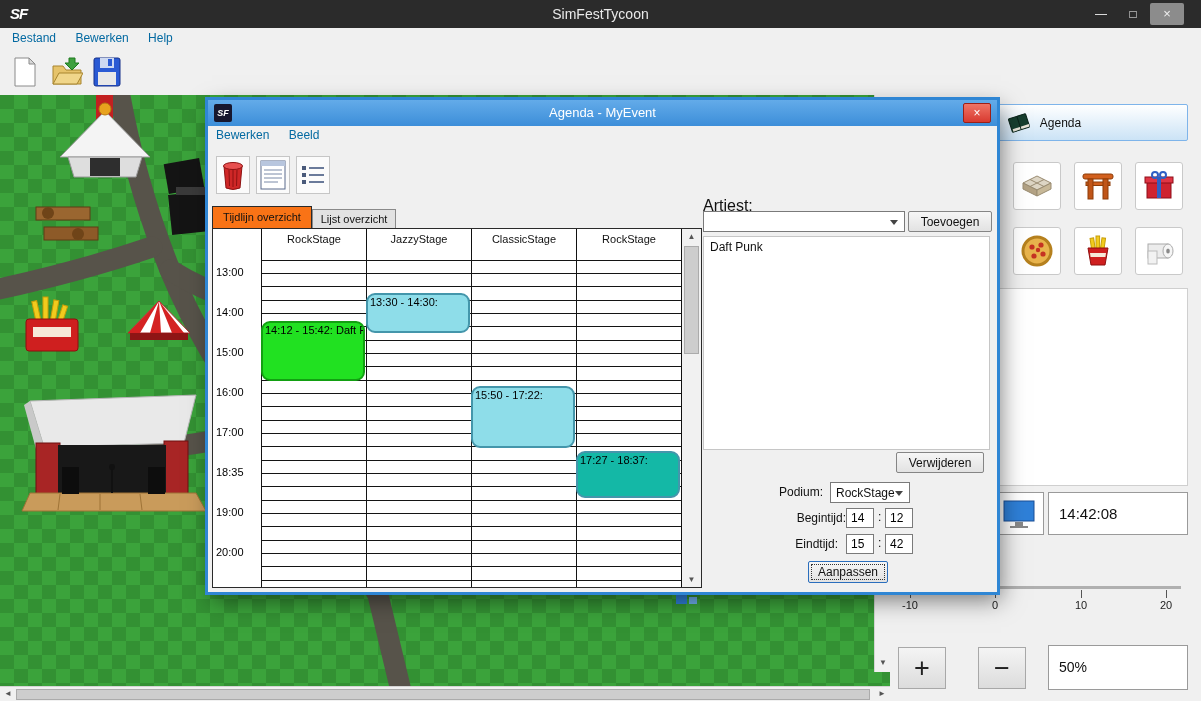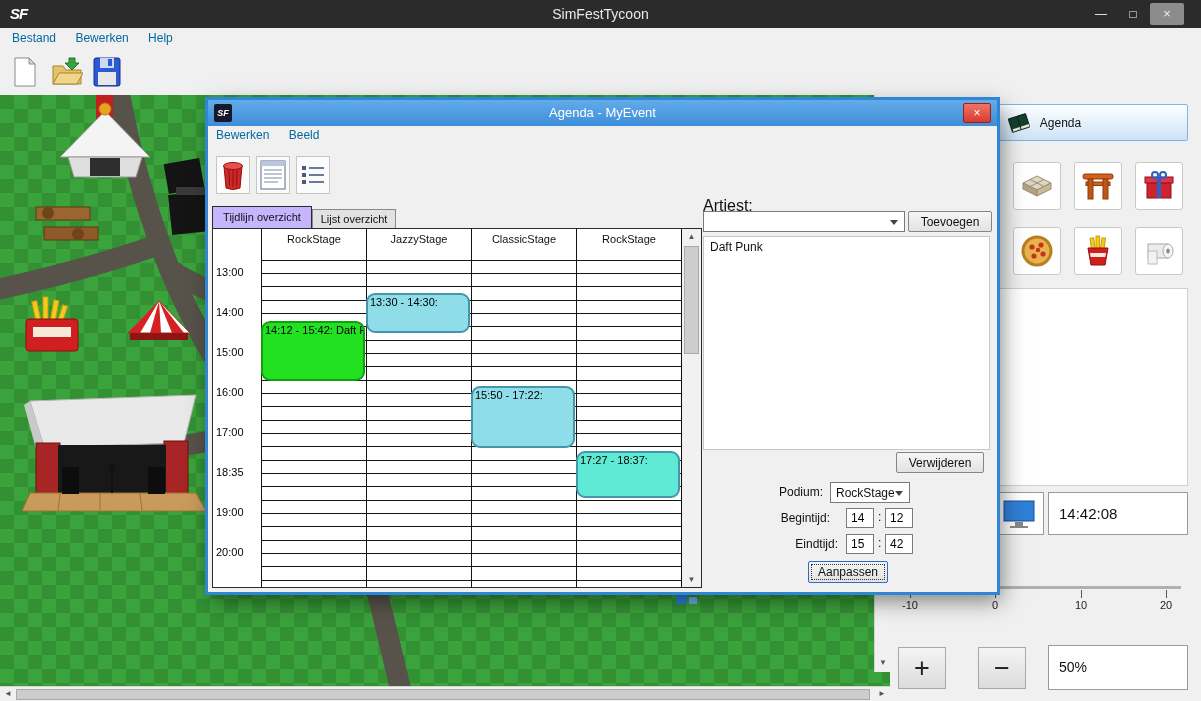--- a/index.html
+++ b/index.html
@@ -31,21 +31,21 @@
   .scroll-arrow{color:#555;font-size:8px;text-align:center}
   
   .dialog{background:#f0f0f0;box-shadow:0 0 0 3px #2f86d4,4px 8px 22px rgba(0,0,0,.5);z-index:20}
   .dlg-titlebar{background:linear-gradient(#63abe9,#3c8ed9)}
   .dlg-title{color:#fff;font-size:13px;text-align:center;line-height:26px}
   .dlg-logo{background:#17172e;color:#fff;font-size:9px;font-weight:bold;font-style:italic;
             text-align:center;line-height:18px;border-radius:2px}
   .dlg-close{background:linear-gradient(#ef7465,#d83a30);border:1px solid #9c1f16;border-radius:2px;
              color:#fff;text-align:center;line-height:18px;font-size:12px}
   .dlg-toolbtn{background:#fbfbfb;border:1px solid #c6c6c6;display:flex;align-items:center;justify-content:center}
-  .tab-active{background:#c4b5fd;border:1px solid #2a2a2a;border-bottom:none;font-size:11px;text-align:center;padding-top:4px;z-index:2}
+  .tab-active{background:#f97316;border:1px solid #2a2a2a;border-bottom:none;font-size:11px;text-align:center;padding-top:4px;z-index:2}
   .tab-inactive{background:#e2e2e2;border:1px solid #8a8a8a;border-bottom:none;font-size:11px;text-align:center;padding-top:3px}
   
   .sched{background:#fff;border:1px solid #2a2a2a}
   .hcell{position:absolute;top:0;height:22px;width:105px;border-left:1px solid #111;text-align:center;line-height:21px;font-size:11px;background:#fff}
   .tlabel{position:absolute;left:3px;width:44px;font-size:11px;color:#000}
   .hline{position:absolute;left:0;width:420px;height:1px;background:#141414;z-index:0}
   .vline{position:absolute;top:0;width:1px;height:336px;background:#141414;z-index:1}
   .event{position:absolute;border:2px solid;border-radius:9px;font-size:11px;line-height:13px;
          padding:1px 2px;overflow:hidden;white-space:nowrap;z-index:2;color:#000}
   
@@ -379,21 +379,21 @@
           <div class="hline" style="top: 248.66px;"></div>
           <div class="hline" style="top: 262px;"></div>
           <div class="hline" style="top: 275.33px;"></div>
           <div class="hline" style="top: 288.66px;"></div>
           <div class="hline" style="top: 302px;"></div>
           <div class="hline" style="top: 315.33px;"></div>
           <div class="hline" style="top: 328.66px;"></div>
           <div class="event" style="top: 70px; height: 60px; left: 0px; width: 104px; background: rgb(33, 225, 33); border-color: rgb(18, 160, 18);">14:12 - 15:42: Daft Punk</div>
           <div class="event" style="top: 42px; height: 40px; left: 105px; width: 104px; background: rgb(142, 221, 233); border-color: rgb(68, 150, 171);">13:30 - 14:30:</div>
           <div class="event" style="top: 135.3px; height: 61.3px; left: 210px; width: 104px; background: rgb(142, 221, 233); border-color: rgb(68, 150, 171);">15:50 - 17:22:</div>
-          <div class="event" style="top: 200px; height: 46.7px; left: 315px; width: 104px; background: #5eead4; border-color: rgb(68, 150, 171);">17:27 - 18:37:</div>
+          <div class="event" style="top: 200px; height: 46.7px; left: 315px; width: 104px; background: #14b8a6; border-color: rgb(68, 150, 171);">17:27 - 18:37:</div>
         </div>
 
       <div class="abs scroll-track" style="left:468px;top:0;width:20px;height:358px;border-left:1px solid #111">
         <div class="abs scroll-arrow" style="left:0;top:3px;width:19px">▲</div>
         <div class="abs scroll-thumb" style="left:2px;top:17px;width:15px;height:108px"></div>
         <div class="abs scroll-arrow" style="left:0;top:346px;width:19px">▼</div>
       </div>
     </div>
 
     <div class="abs" style="left:495px;top:97px;font-size:16px">Artiest:</div>
@@ -407,21 +407,21 @@
     </div>
 
     <div class="abs win-btn" style="left:688px;top:352px;width:88px;height:21px">Verwijderen</div>
 
     <div class="abs field-label" style="left:553px;top:385px;width:62px">Podium:</div>
     <div class="abs combo" style="left:622px;top:382px;width:80px;height:21px">
       <span class="combo-val">RockStage</span>
       <span class="combo-arrow"></span>
     </div>
 
-    <div class="abs field-label" style="left:540px;top:411px;width:82px">Begintijd:</div>
+    <div class="abs field-label" style="left:556px;top:411px;width:82px">Begintijd:</div>
     <input class="abs num" style="left: 638px; top: 408px;" value="14">
     <div class="abs" style="left:670px;top:410px;font-size:12px">:</div>
     <input class="abs num" style="left: 677px; top: 408px;" value="12">
 
     <div class="abs field-label" style="left:548px;top:437px;width:82px">Eindtijd:</div>
     <input class="abs num" style="left: 638px; top: 434px;" value="15">
     <div class="abs" style="left:670px;top:436px;font-size:12px">:</div>
     <input class="abs num" style="left: 677px; top: 434px;" value="42">
 
     <div class="abs win-btn win-btn-focus" style="left:600px;top:461px;width:80px;height:22px">Aanpassen</div>

